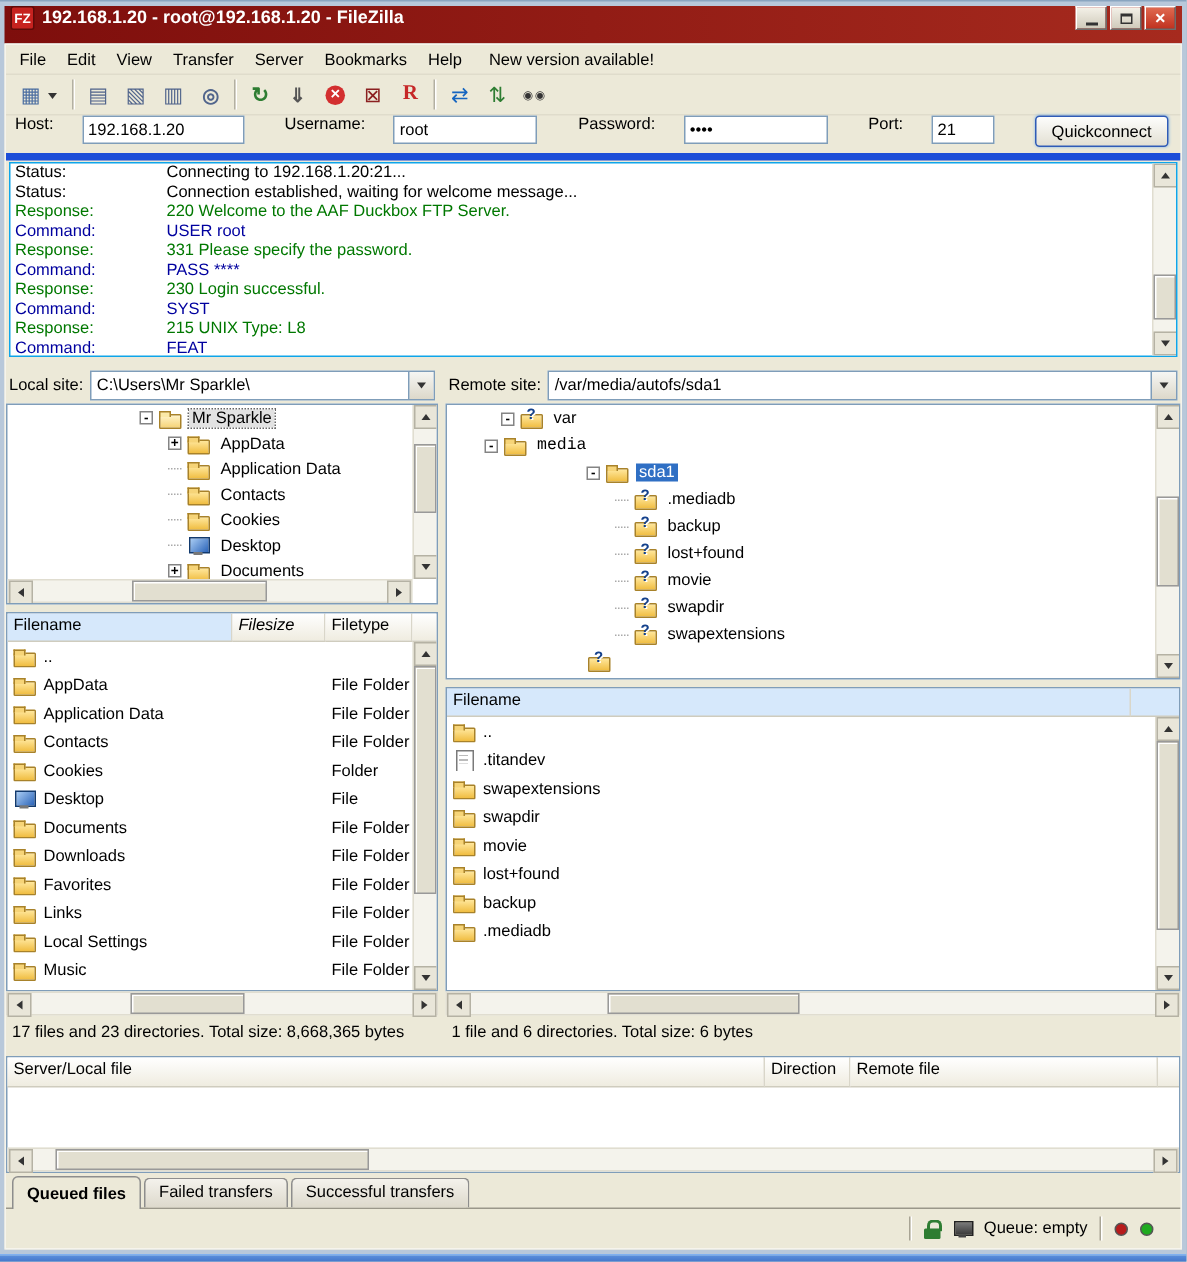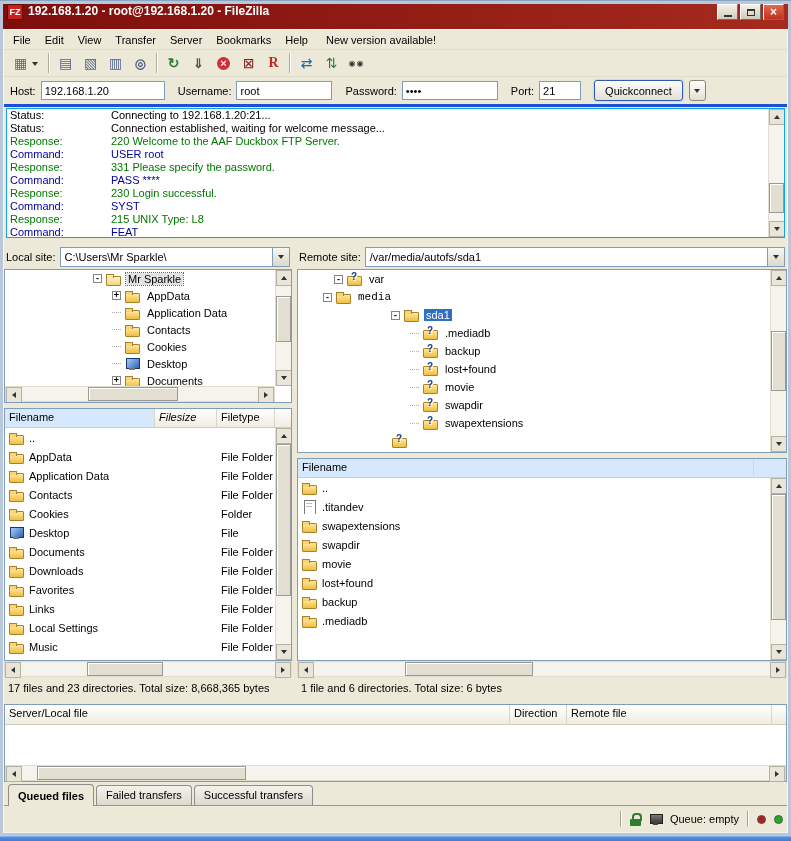--- a/index.html
+++ b/index.html
@@ -43,24 +43,24 @@
   .tb-refresh::before{content:"\21bb";color:#2e7d32;font-size:14px;font-weight:bold}
   .tb-process-queue::before{content:"\21d3";color:#555;font-size:13px;font-weight:bold}
   .tb-cancel::before{content:"\d7";color:#fff;background:#d32f2f;border-radius:50%;width:13px;height:13px;
     line-height:12px;text-align:center;font-weight:bold;display:block}
   .tb-disconnect::before{content:"\22a0";color:#8b2020;font-size:14px}
   .tb-reconnect::before{content:"R";color:#c62828;font-weight:bold;font-family:"Liberation Serif",serif;font-size:14px}
   .tb-compare-directories::before{content:"\21c4";color:#1565c0;font-size:14px}
   .tb-synchronized-browsing::before{content:"\21c5";color:#2e7d32;font-size:14px}
   .tb-find-files::before{content:"\25c9\25c9";color:#333;font-size:8px;letter-spacing:1px}
   
-  .quickbar{height:30px;display:flex;align-items:center;gap:5px;padding:0 6px;border-bottom:3px solid #1d4ed8}
+  .quickbar{height:30px;display:flex;gap:19px;padding:0 6px;border-bottom:5px solid #1d4ed8}
   .qlabel{white-space:nowrap}
   .qinput{height:19px;border:1px solid #7f9db9;background:#fff;font:11px "Liberation Sans",sans-serif;padding:0 3px}
-  .w-host{width:124px;margin-right:8px}.w-user{width:96px;margin-right:8px}.w-pass{width:96px;margin-right:8px}.w-port{width:42px;margin-right:8px}
+  .w-host{width:108px;margin-right:8px}.w-user{width:96px;margin-right:8px}.w-pass{width:96px;margin-right:8px}.w-port{width:42px;margin-right:8px}
   .qc-btn{height:21px;padding:0 10px;background:linear-gradient(#fdfdfc,#e3e0d3);border:1px solid #2f5bb7;
     border-radius:3px;box-shadow:0 0 2px #7eb4ea;font:11px "Liberation Sans",sans-serif}
   .qc-drop{width:17px;height:21px;background:linear-gradient(#fdfdfc,#e3e0d3);border:1px solid #8a8775;border-radius:3px;
     display:flex;align-items:center;justify-content:center;margin-left:1px}
   .tri-down{width:0;height:0;border:3px solid transparent;border-top:4px solid #333;margin-top:3px}
   
   .logwrap{height:132px;padding:1px 2px}
   .log{height:100%;border:1px solid #0ea5e9;background:#fff;position:relative;overflow:hidden}
   .log-line{display:flex;line-height:13px;white-space:nowrap}
   .log-label{width:104px;flex:none;padding-left:3px}
@@ -141,21 +141,21 @@
   
   .queuewrap{margin-top:5px}
   .queue-box{border:1px solid #7f9db9;background:#fff;display:flex;flex-direction:column}
   .qhdr{height:20px;display:flex;flex:none}
   .qbody{height:40px;flex:none}
   .tabsrow{height:24px;display:flex;align-items:flex-end;padding:2px 4px 0;gap:2px;border-bottom:1px solid #9a978a}
   .tab{height:20px;padding:3px 9px 0;background:linear-gradient(#f4f2ec,#ddd9cc);border:1px solid #8d8d8d;border-bottom:none;
     border-radius:4px 4px 0 0;white-space:nowrap}
   .tab-true{background:#ece9d8;font-weight:bold;height:22px;padding-top:5px;margin-bottom:-1px}
   
-  .statusbar{height:26px;display:flex;align-items:center;padding:0 4px;gap:8px}
+  .statusbar{height:26px;display:flex;align-items:center;padding:0 18px;gap:8px}
   .sspacer{flex:1}
   .sdiv{width:1px;height:16px;border-left:1px solid #a8a494;border-right:1px solid #fff}
   .ic-lock{width:11px;height:13px;position:relative}
   .ic-lock::before{content:"";position:absolute;left:2px;top:0;width:6px;height:6px;border:2px solid #2e7d32;
     border-bottom:none;border-radius:4px 4px 0 0}
   .ic-lock::after{content:"";position:absolute;left:0;bottom:0;width:11px;height:7px;background:#2e7d32;border-radius:1px}
   .ic-net{width:13px;height:11px;position:relative}
   .ic-net::before{content:"";position:absolute;left:1px;top:0;width:11px;height:8px;
     background:linear-gradient(#7a7a7a,#3a3a3a);border:1px solid #222}
   .ic-net::after{content:"";position:absolute;left:4px;top:9px;width:5px;height:2px;background:#444}

